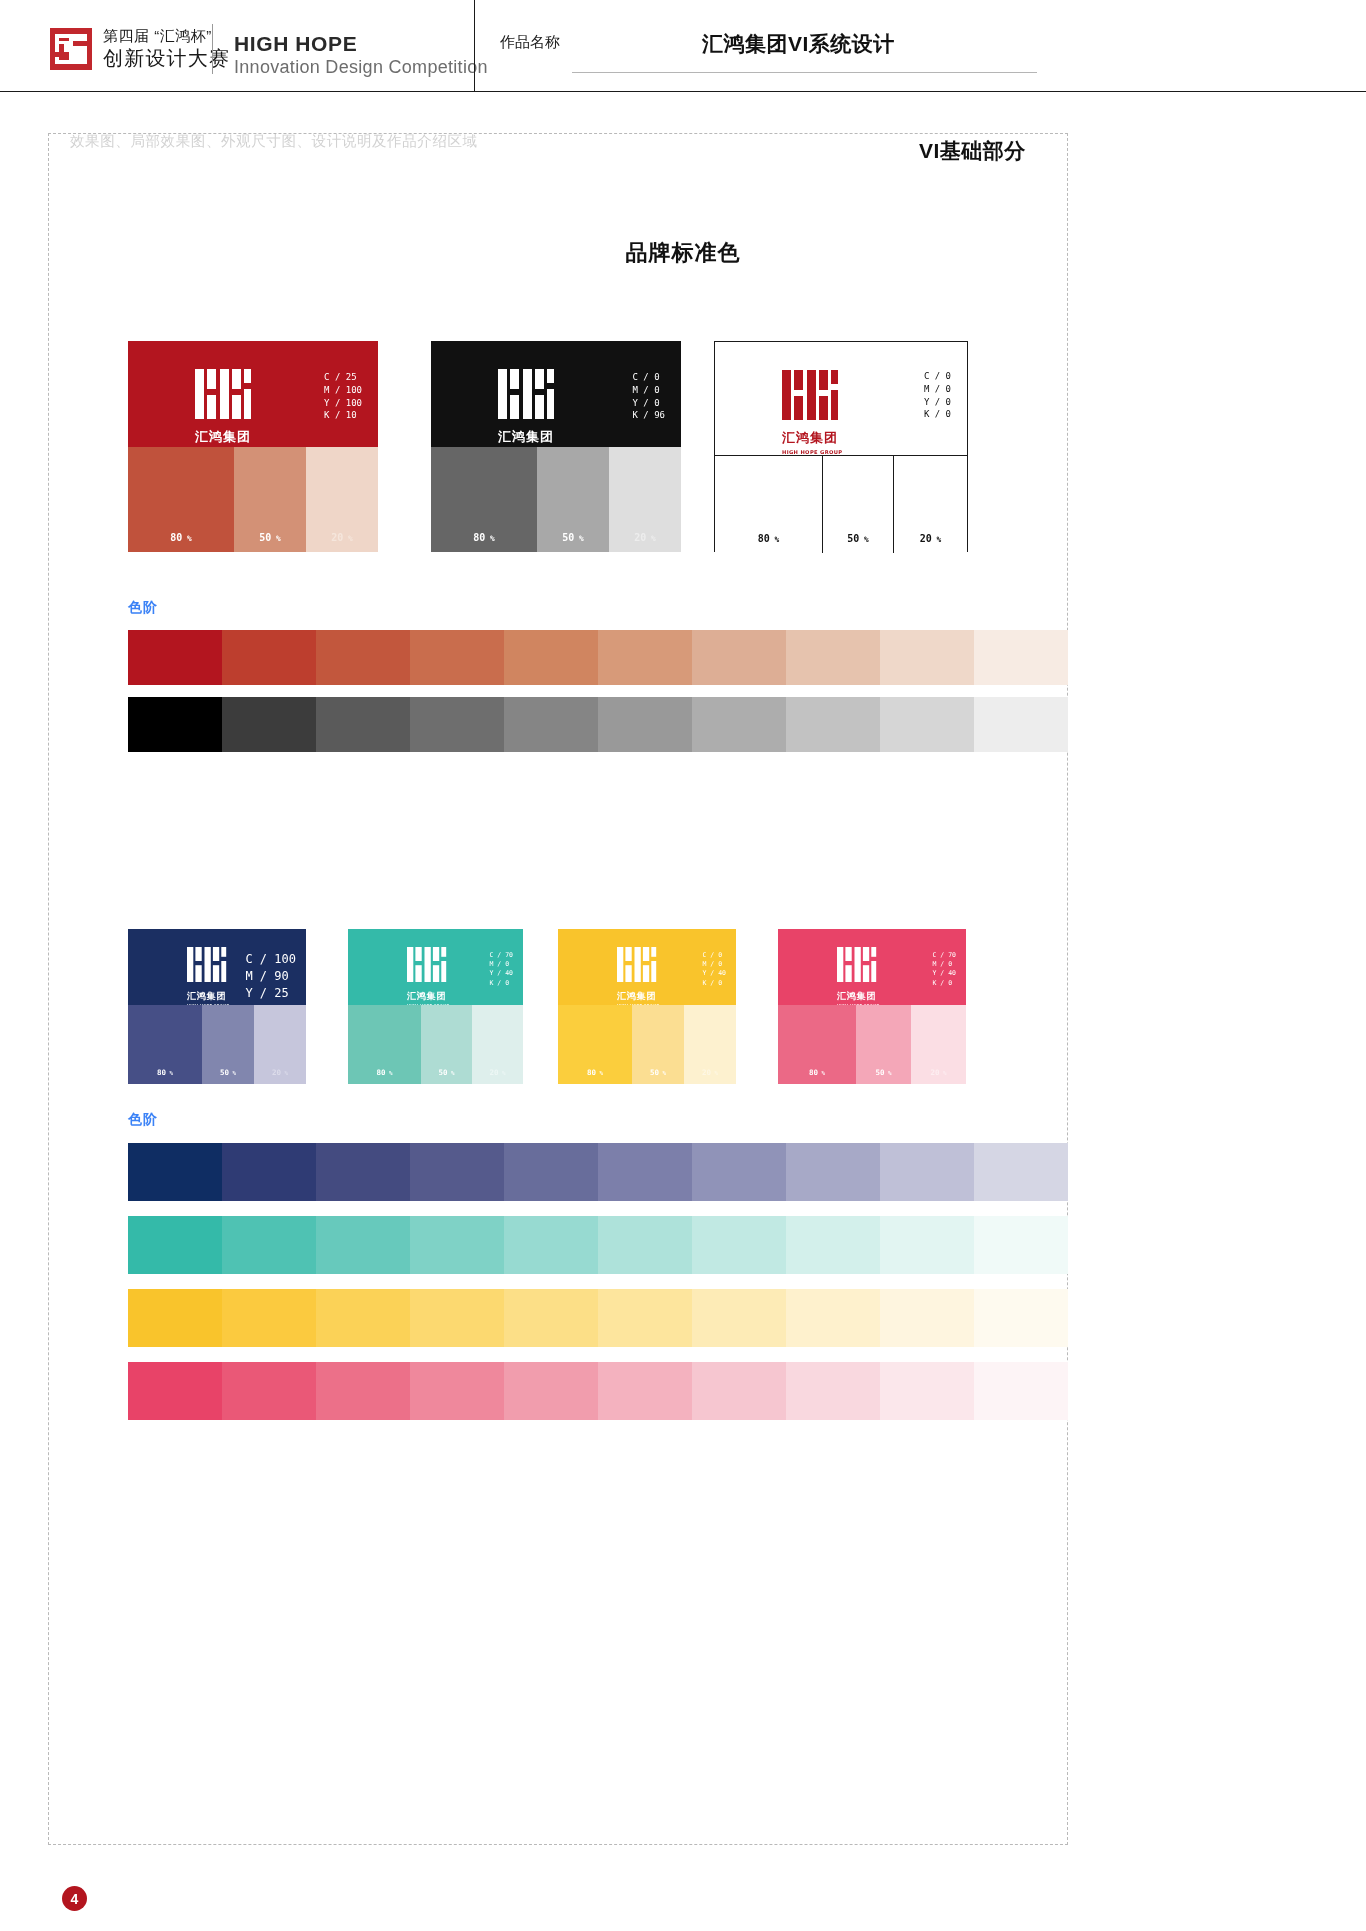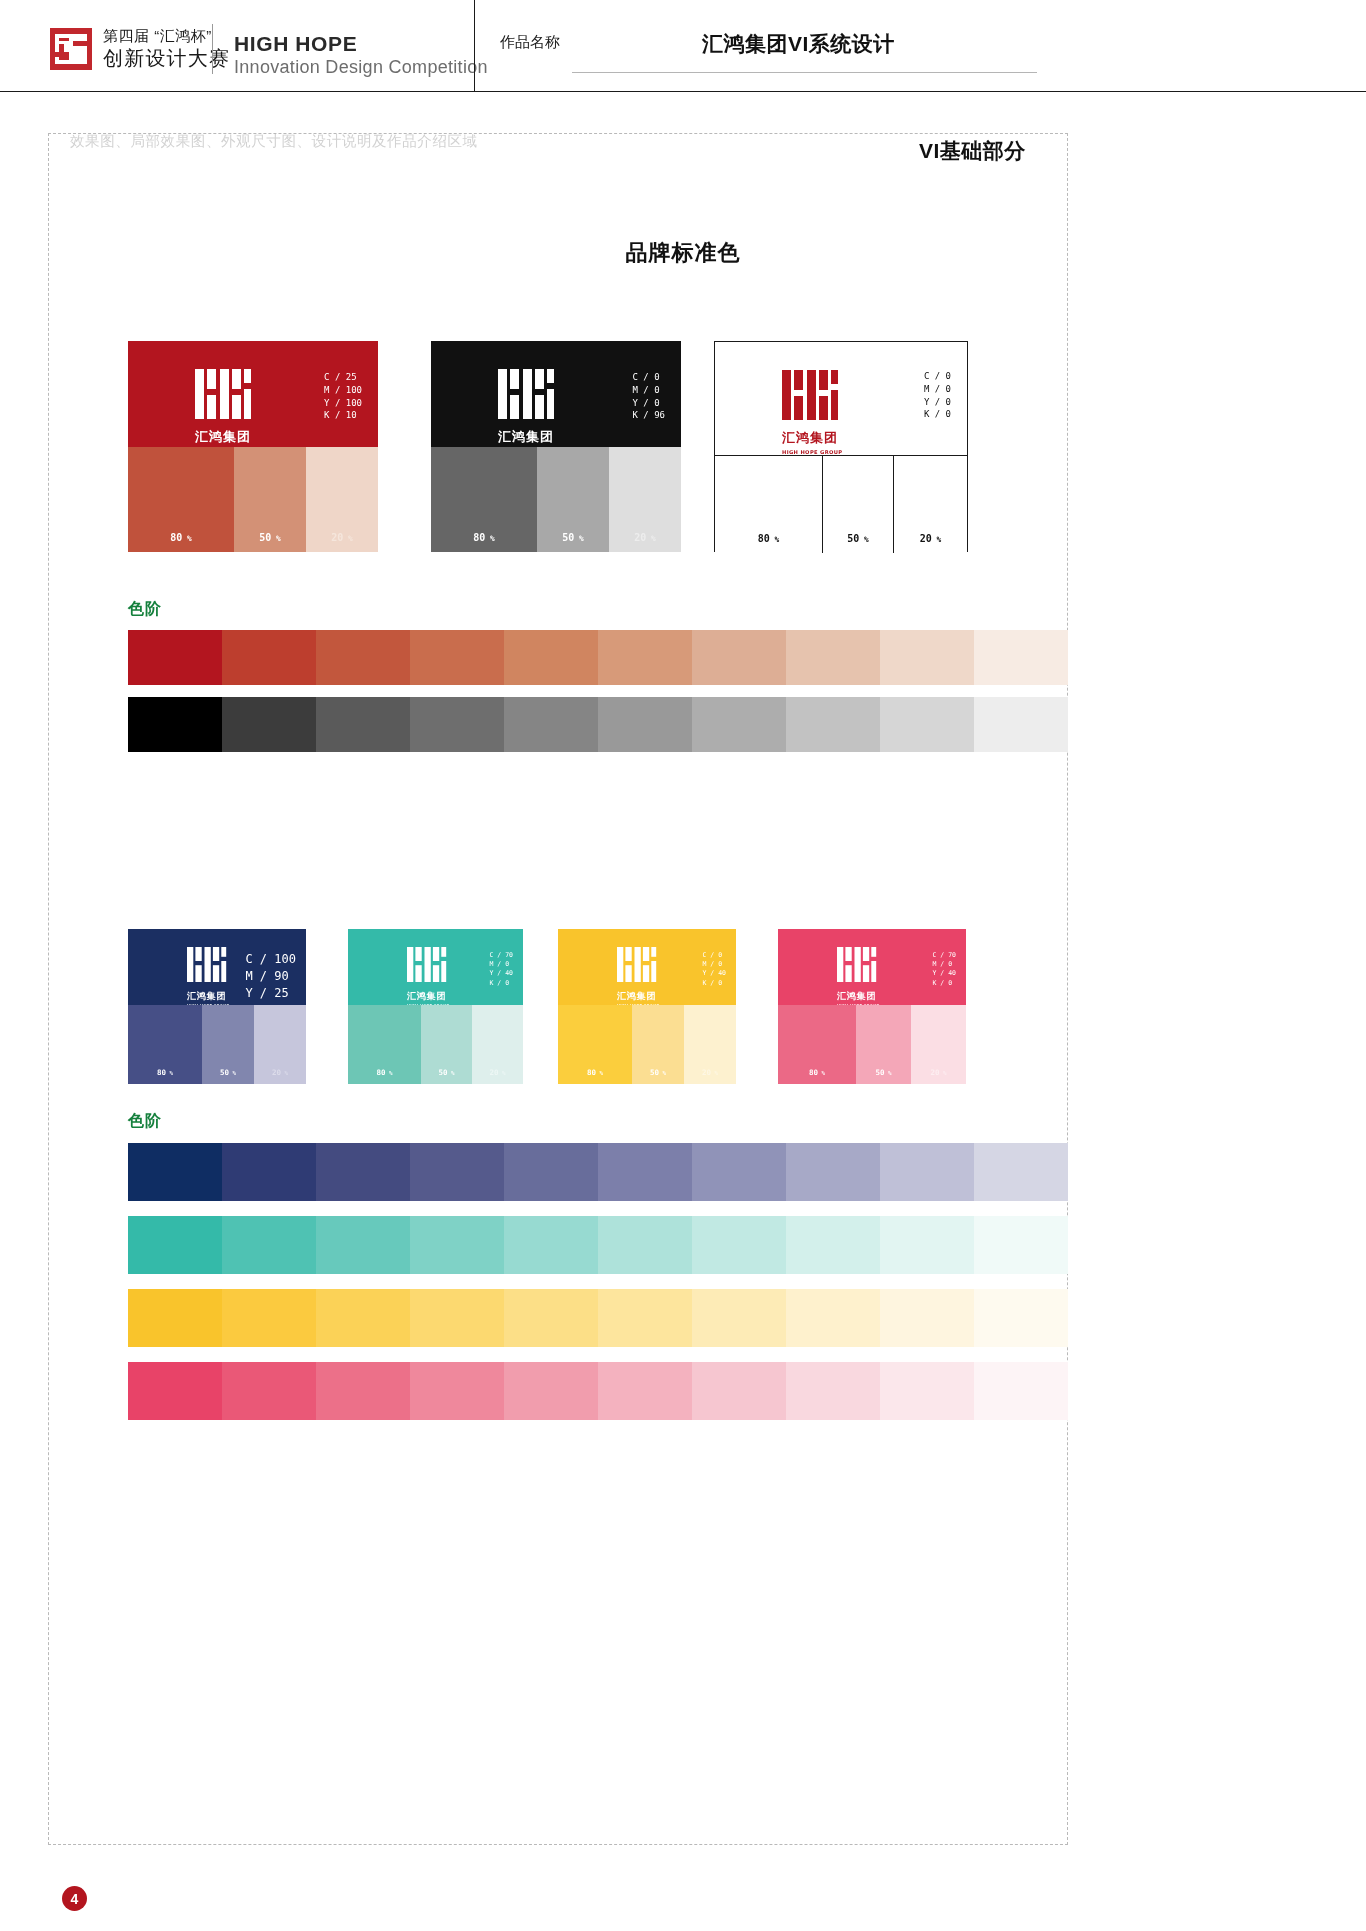--- a/index.html
+++ b/index.html
@@ -144,23 +144,23 @@
     text-align: center;
     width: 1366px;
     left: 0;
   }
   .sec-title.t1 { top: 238px; }
   .sec-title.t2 { top: 841px; }
 
   .ramp-label {
     position: absolute;
     left: 128px;
-    font-size: 16px;
-    font-weight: 700;
-    color: #15803d;
+    font-size: 14px;
+    font-weight: 700;
+    color: #3b82f6;
     letter-spacing: 1px;
   }
   .ramp-label.r1 { top: 599px; }
   .ramp-label.r2 { top: 1111px; }
 
   
   .card {
     position: absolute;
   }
   .card-top {

